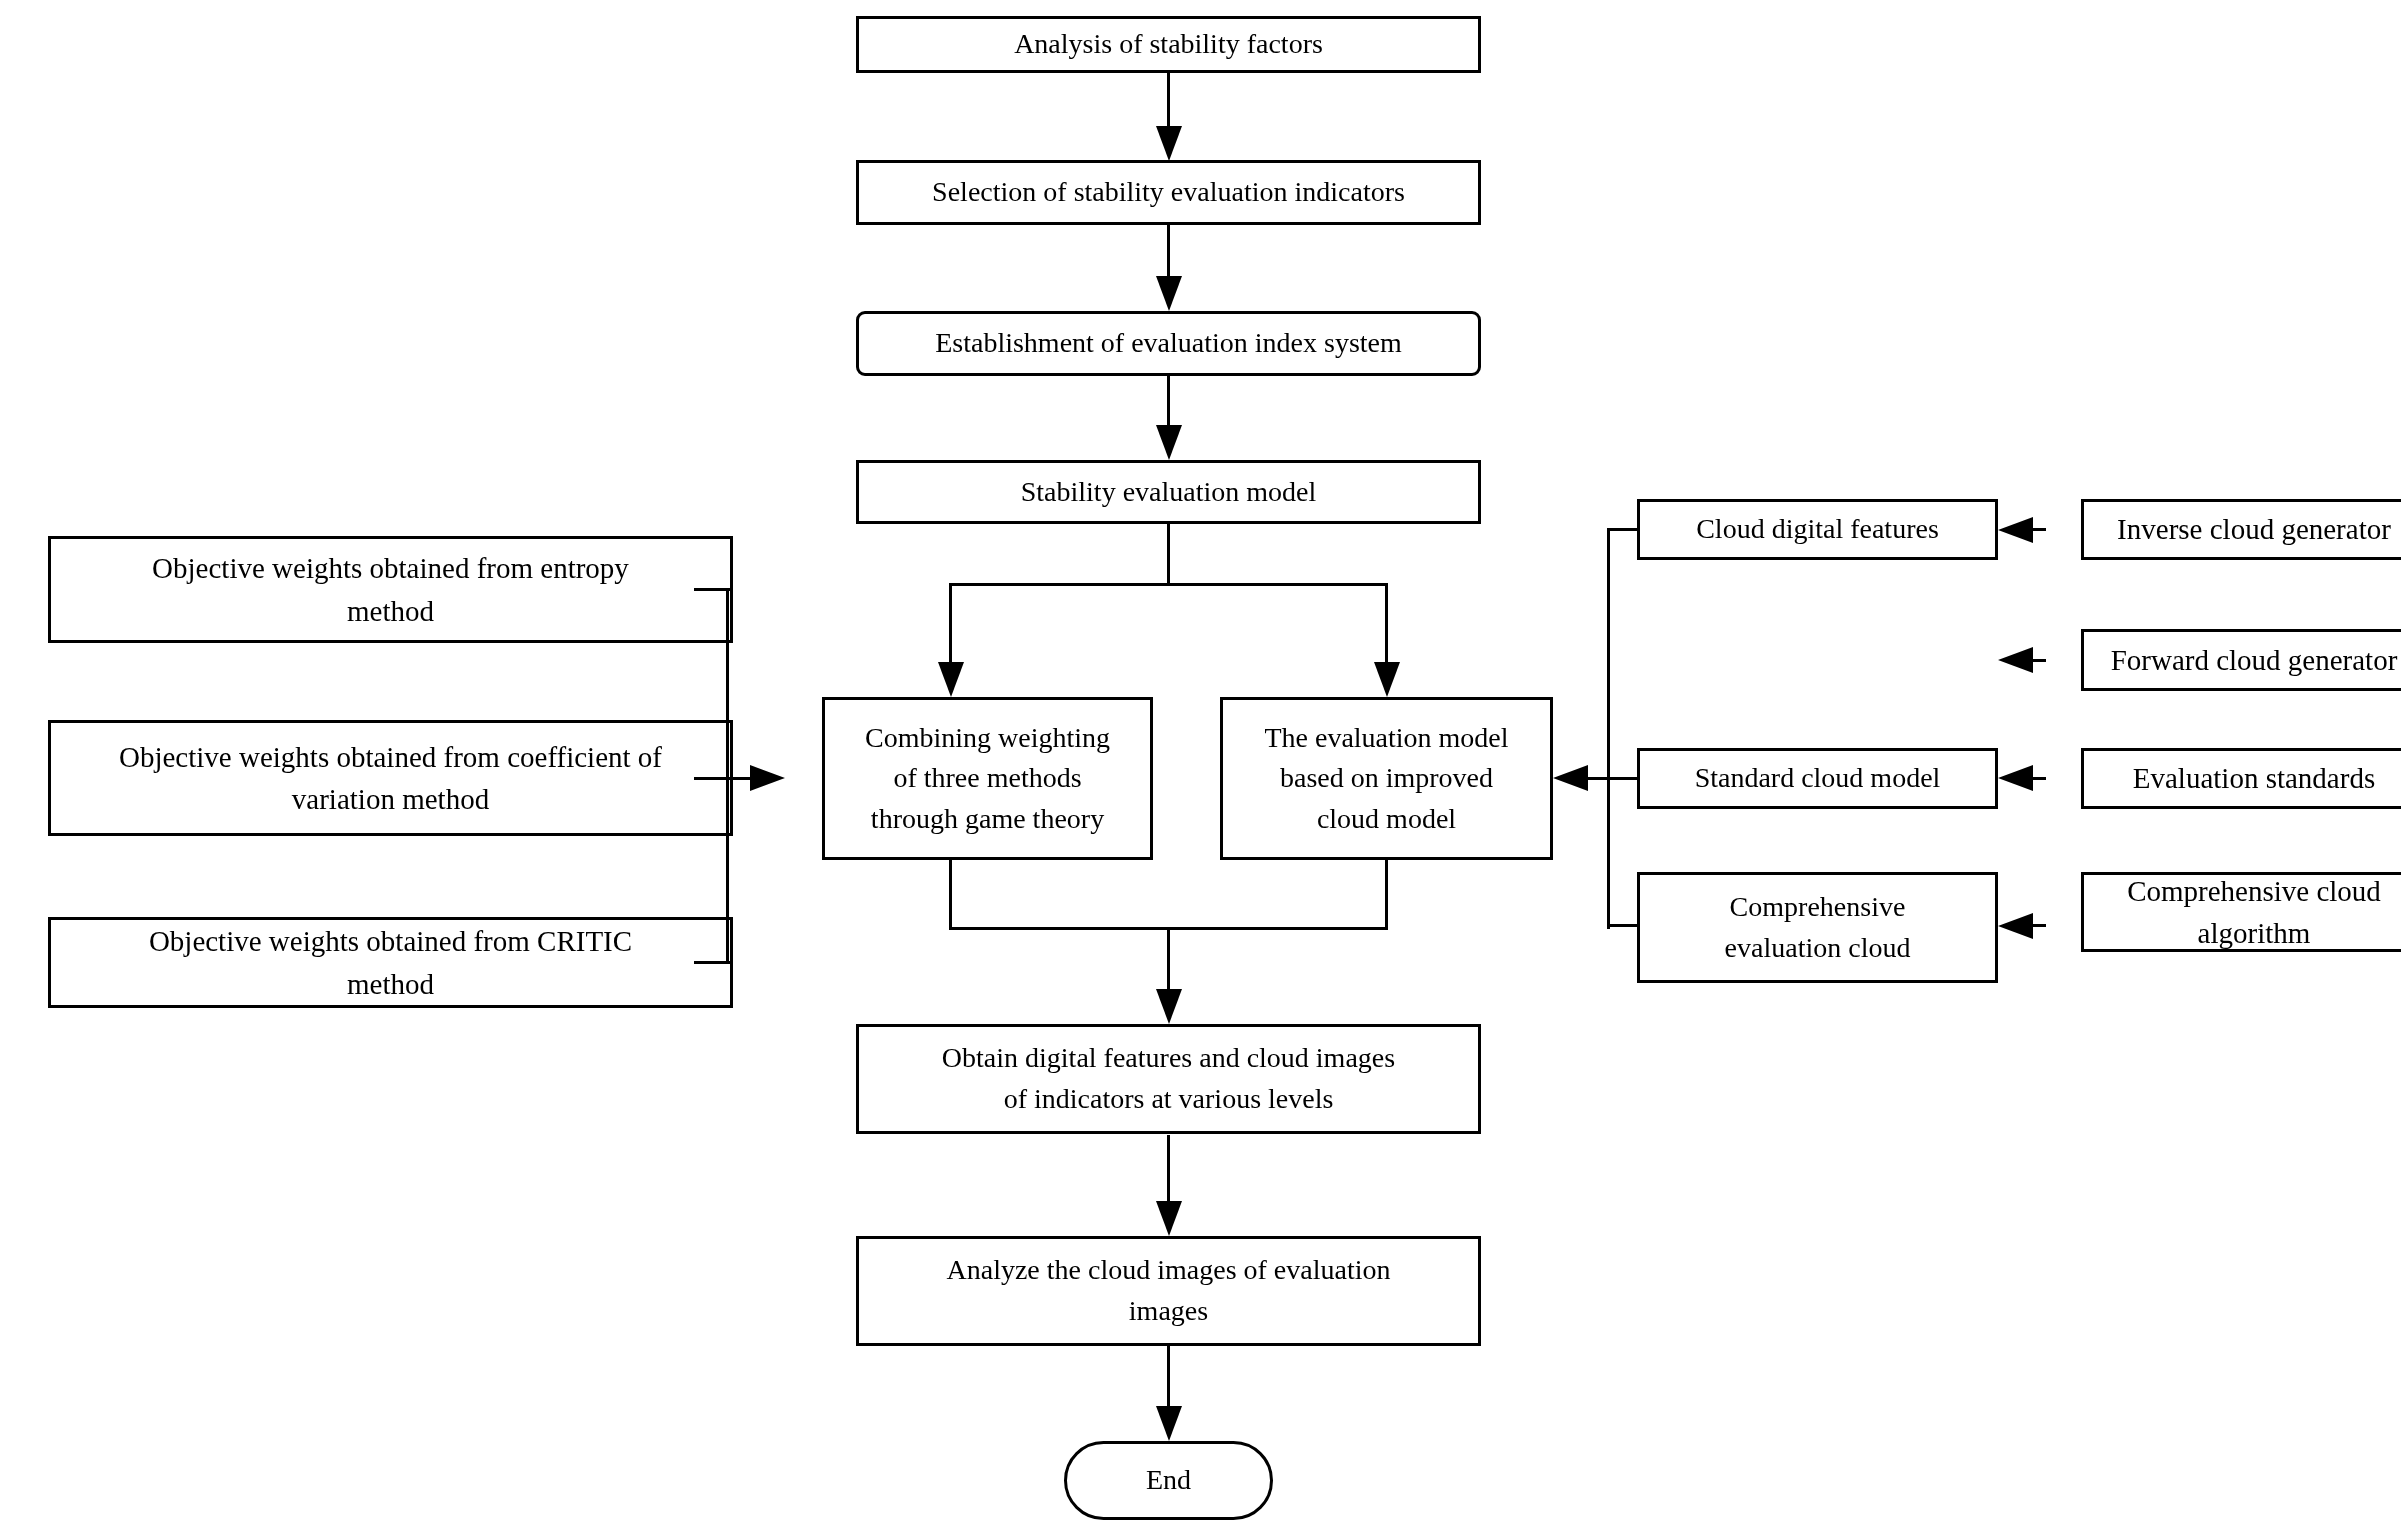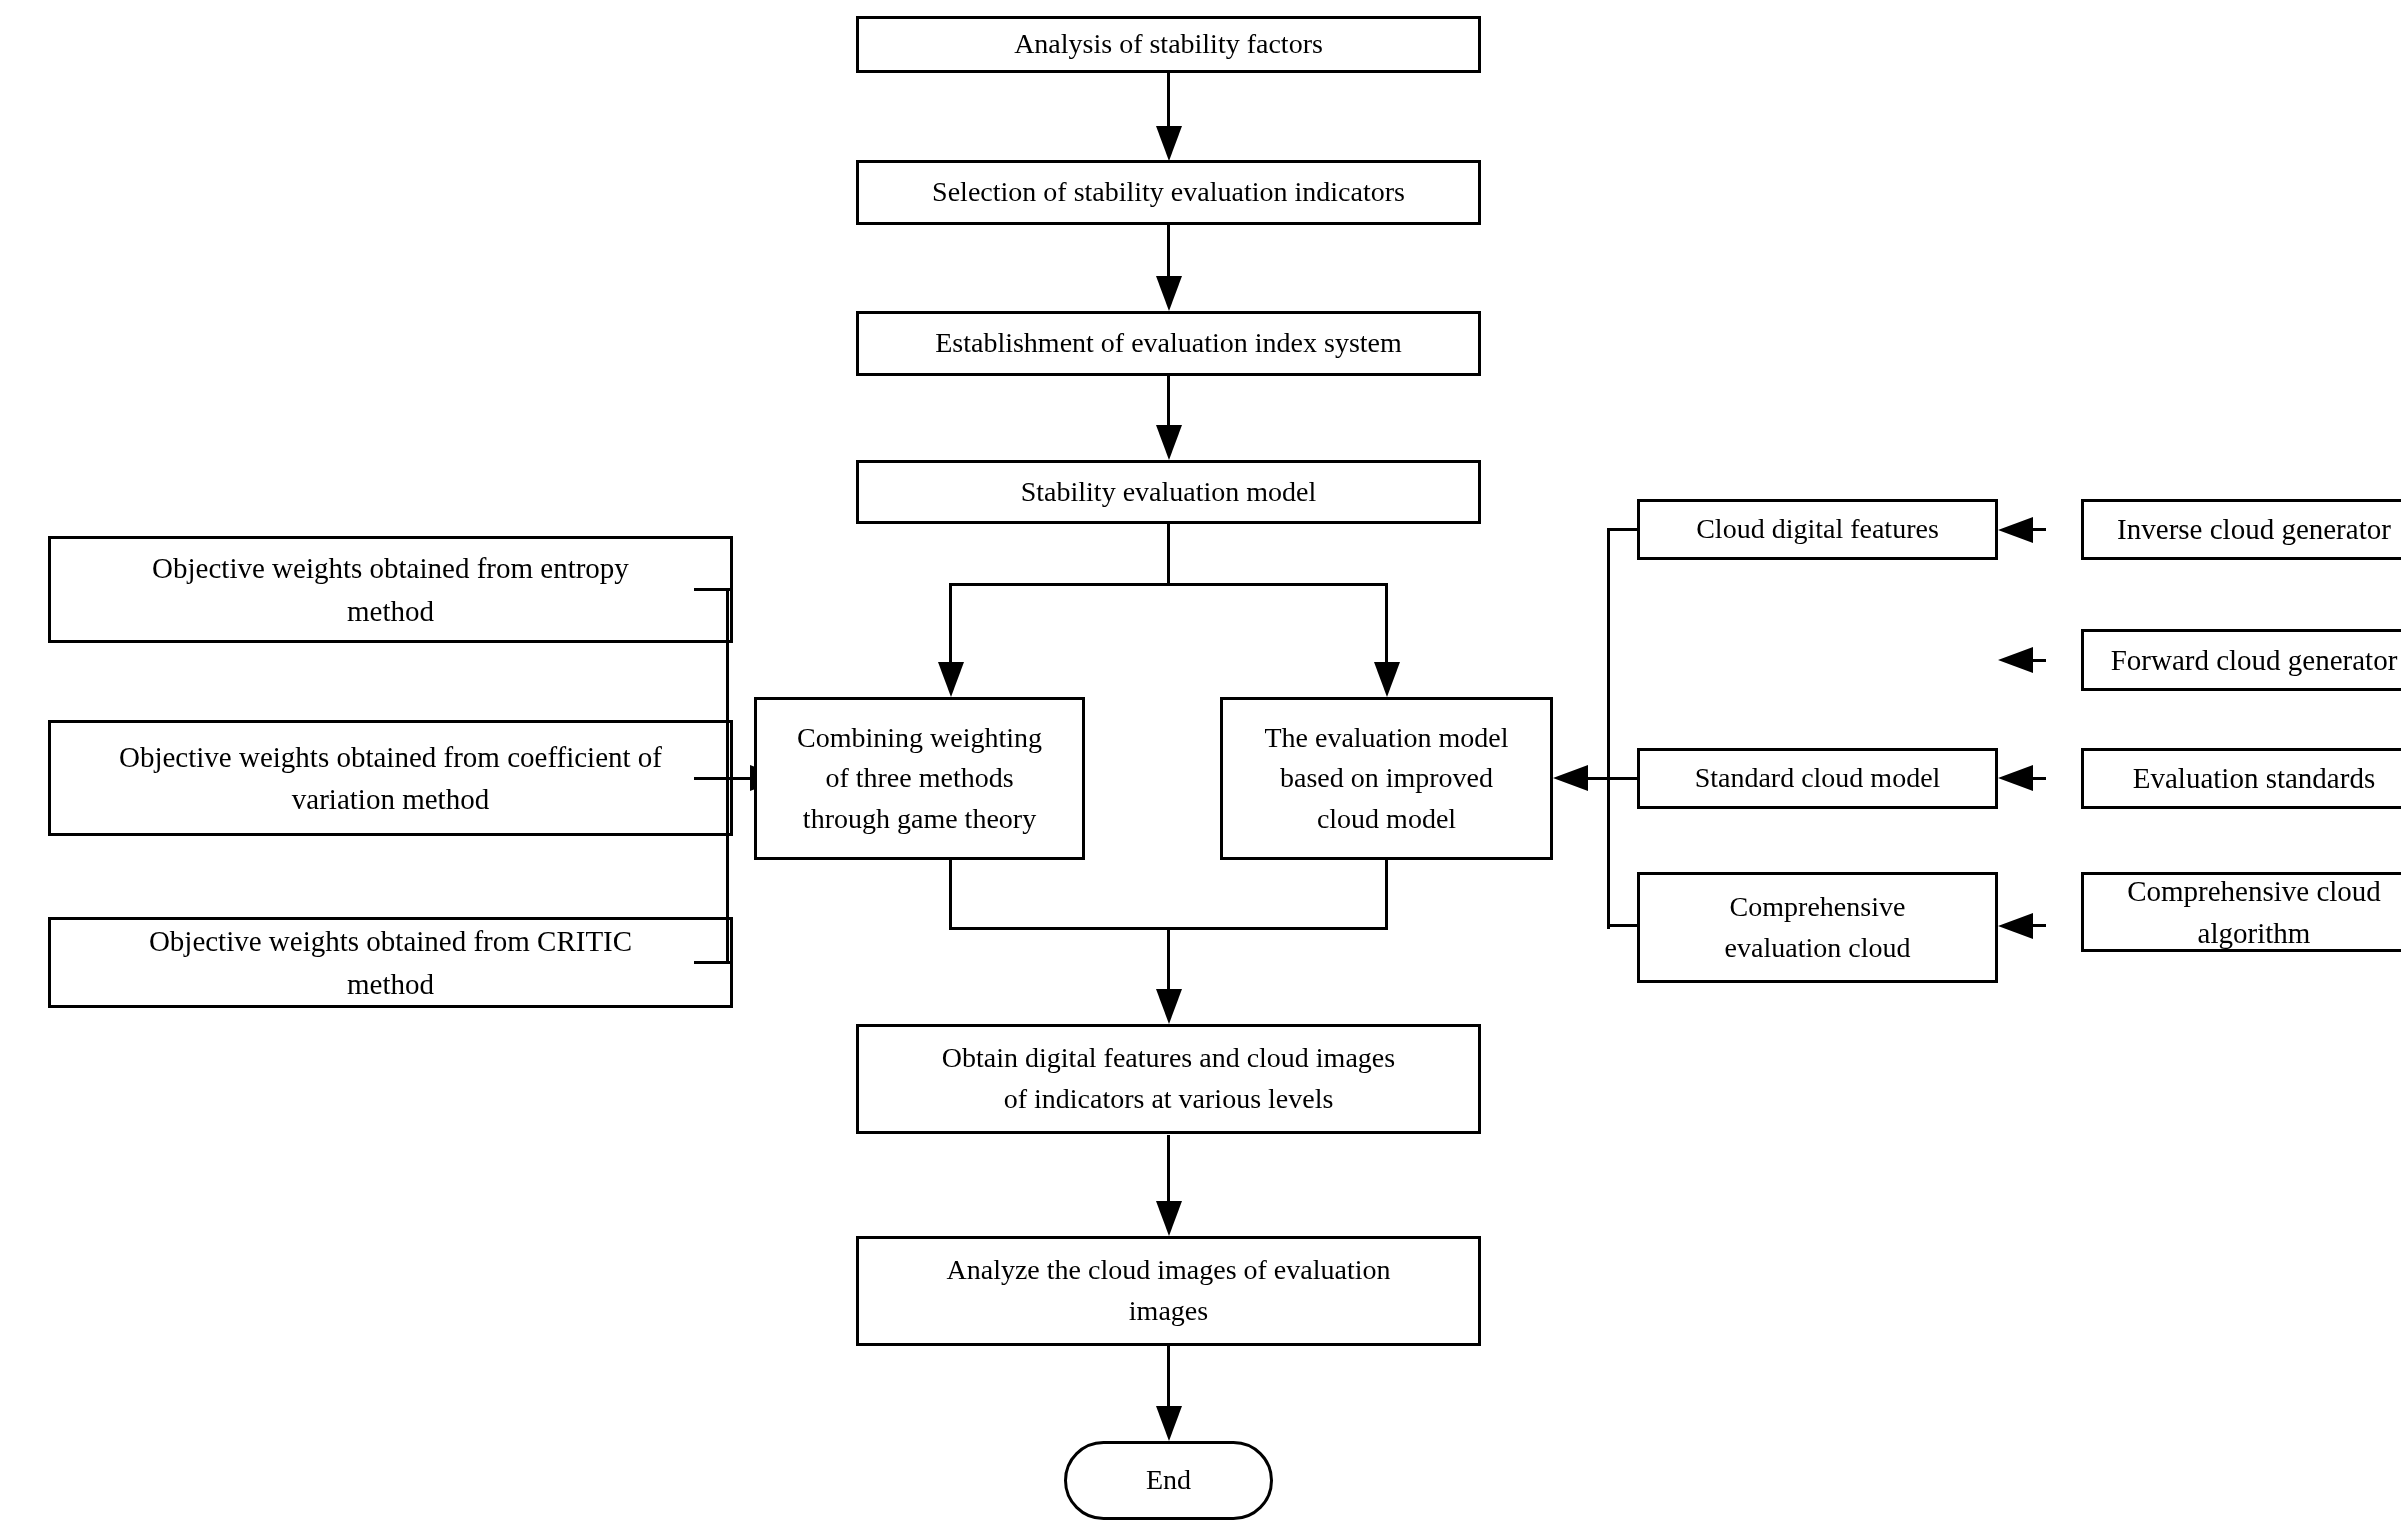--- a/index.html
+++ b/index.html
@@ -38,21 +38,21 @@
 </style>
 </head>
 <body>
 
 <div class="canvas">
 
   <div class="box" style="left:856px; top:16px; width:625px; height:57px;">Analysis of stability factors</div>
 
   <div class="box" style="left:856px; top:160px; width:625px; height:65px;">Selection of stability evaluation indicators</div>
 
-  <div class="box" style="left:856px; top:311px; width:625px; height:65px;">Establishment of evaluation index system</div>
+  <div class="box" style="left:856px; top:311px; width:625px; height:65px;border-radius:9px;">Establishment of evaluation index system</div>
 
   <div class="box" style="left:856px; top:460px; width:625px; height:64px;">Stability  evaluation model</div>
 
   <div class="vline" style="left:1167px; top:73px; height:53px;"></div>
   <div class="ah down" style="left:1156px; top:126px;"></div>
 
   <div class="vline" style="left:1167px; top:225px; height:51px;"></div>
   <div class="ah down" style="left:1156px; top:276px;"></div>
 
   <div class="vline" style="left:1167px; top:376px; height:50px;"></div>
@@ -73,21 +73,21 @@
 
   <div class="box small" style="left:12px; top:917px; width:685px; height:91px;">Objective weights obtained from CRITIC
 method</div>
 
   <div class="hline" style="left:694px; top:588px; width:36px;"></div>
   <div class="vline" style="left:726px; top:588px; height:375px;"></div>
   <div class="hline" style="left:694px; top:961px; width:36px;"></div>
   <div class="hline" style="left:694px; top:777px; width:57px;"></div>
   <div class="ah right" style="left:750px; top:765px;"></div>
 
-  <div class="box" style="left:754px; top:697px; width:331px; height:163px;">Combining weighting
+  <div class="box" style="left:822px; top:697px; width:331px; height:163px;">Combining weighting
 of three methods
 through game theory</div>
 
   <div class="box" style="left:1220px; top:697px; width:333px; height:163px;">The evaluation model
 based on improved
 cloud model</div>
 
   <div class="box" style="left:1637px; top:499px; width:361px; height:61px;">Cloud digital features</div>
 
 

